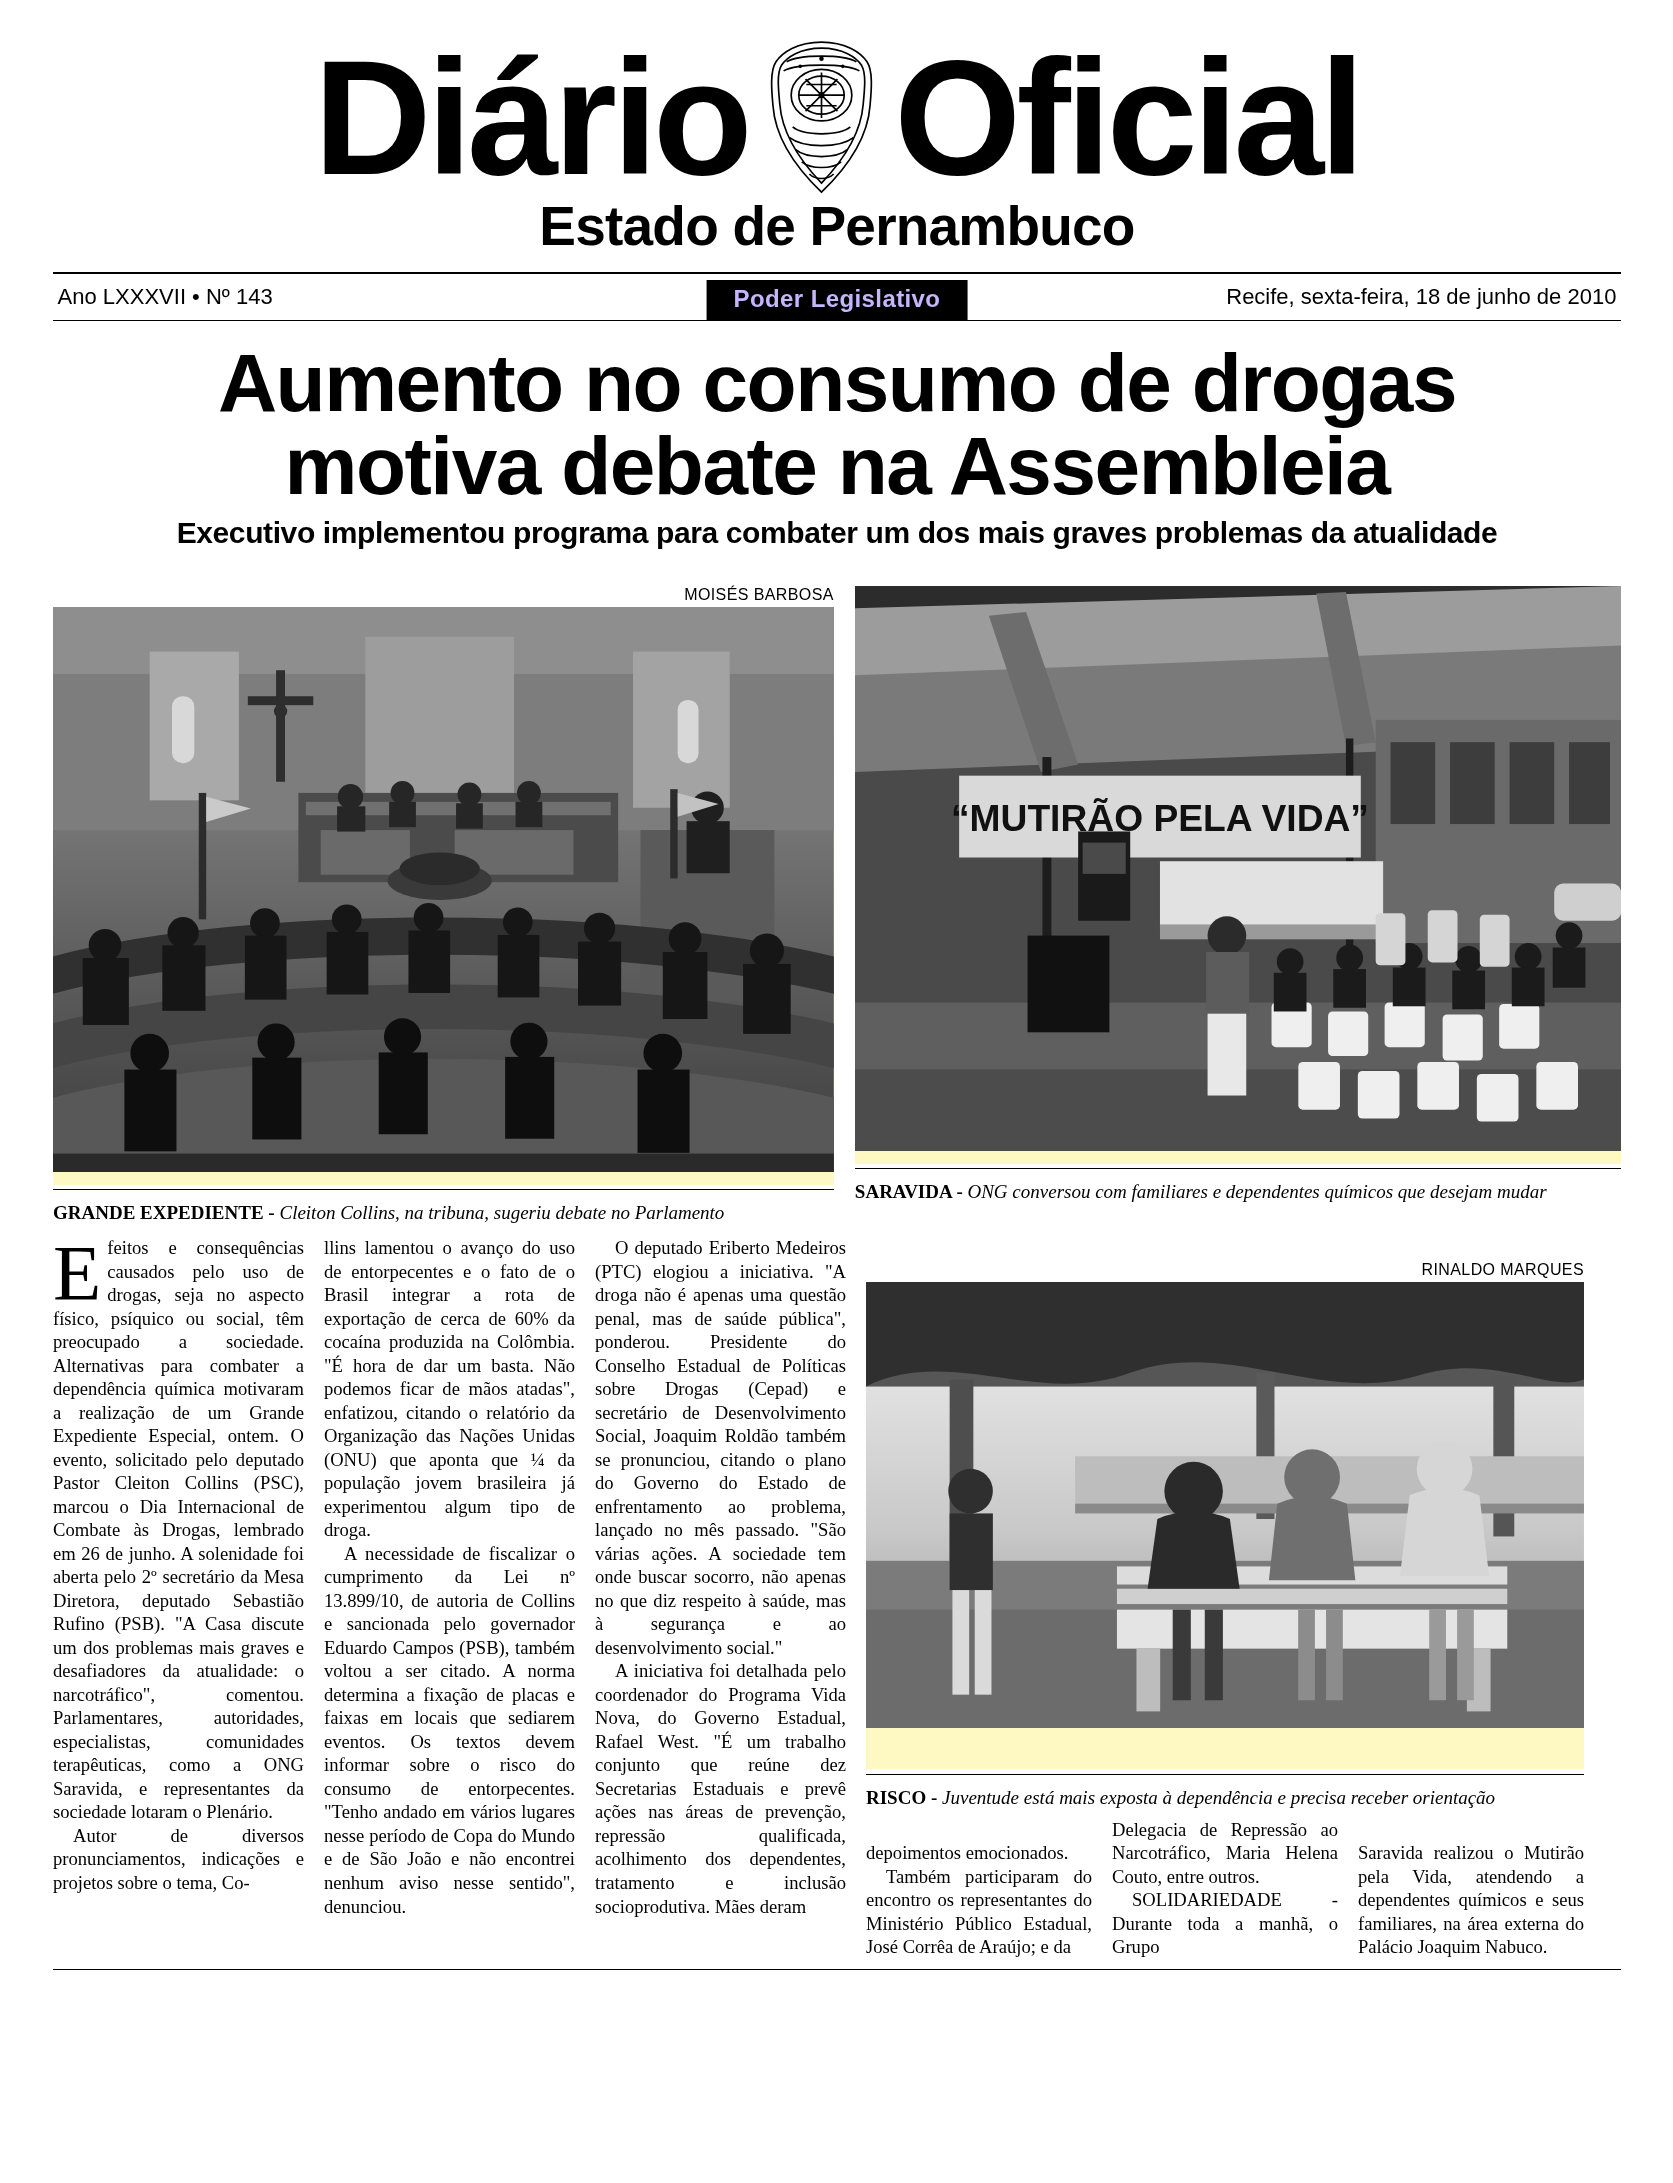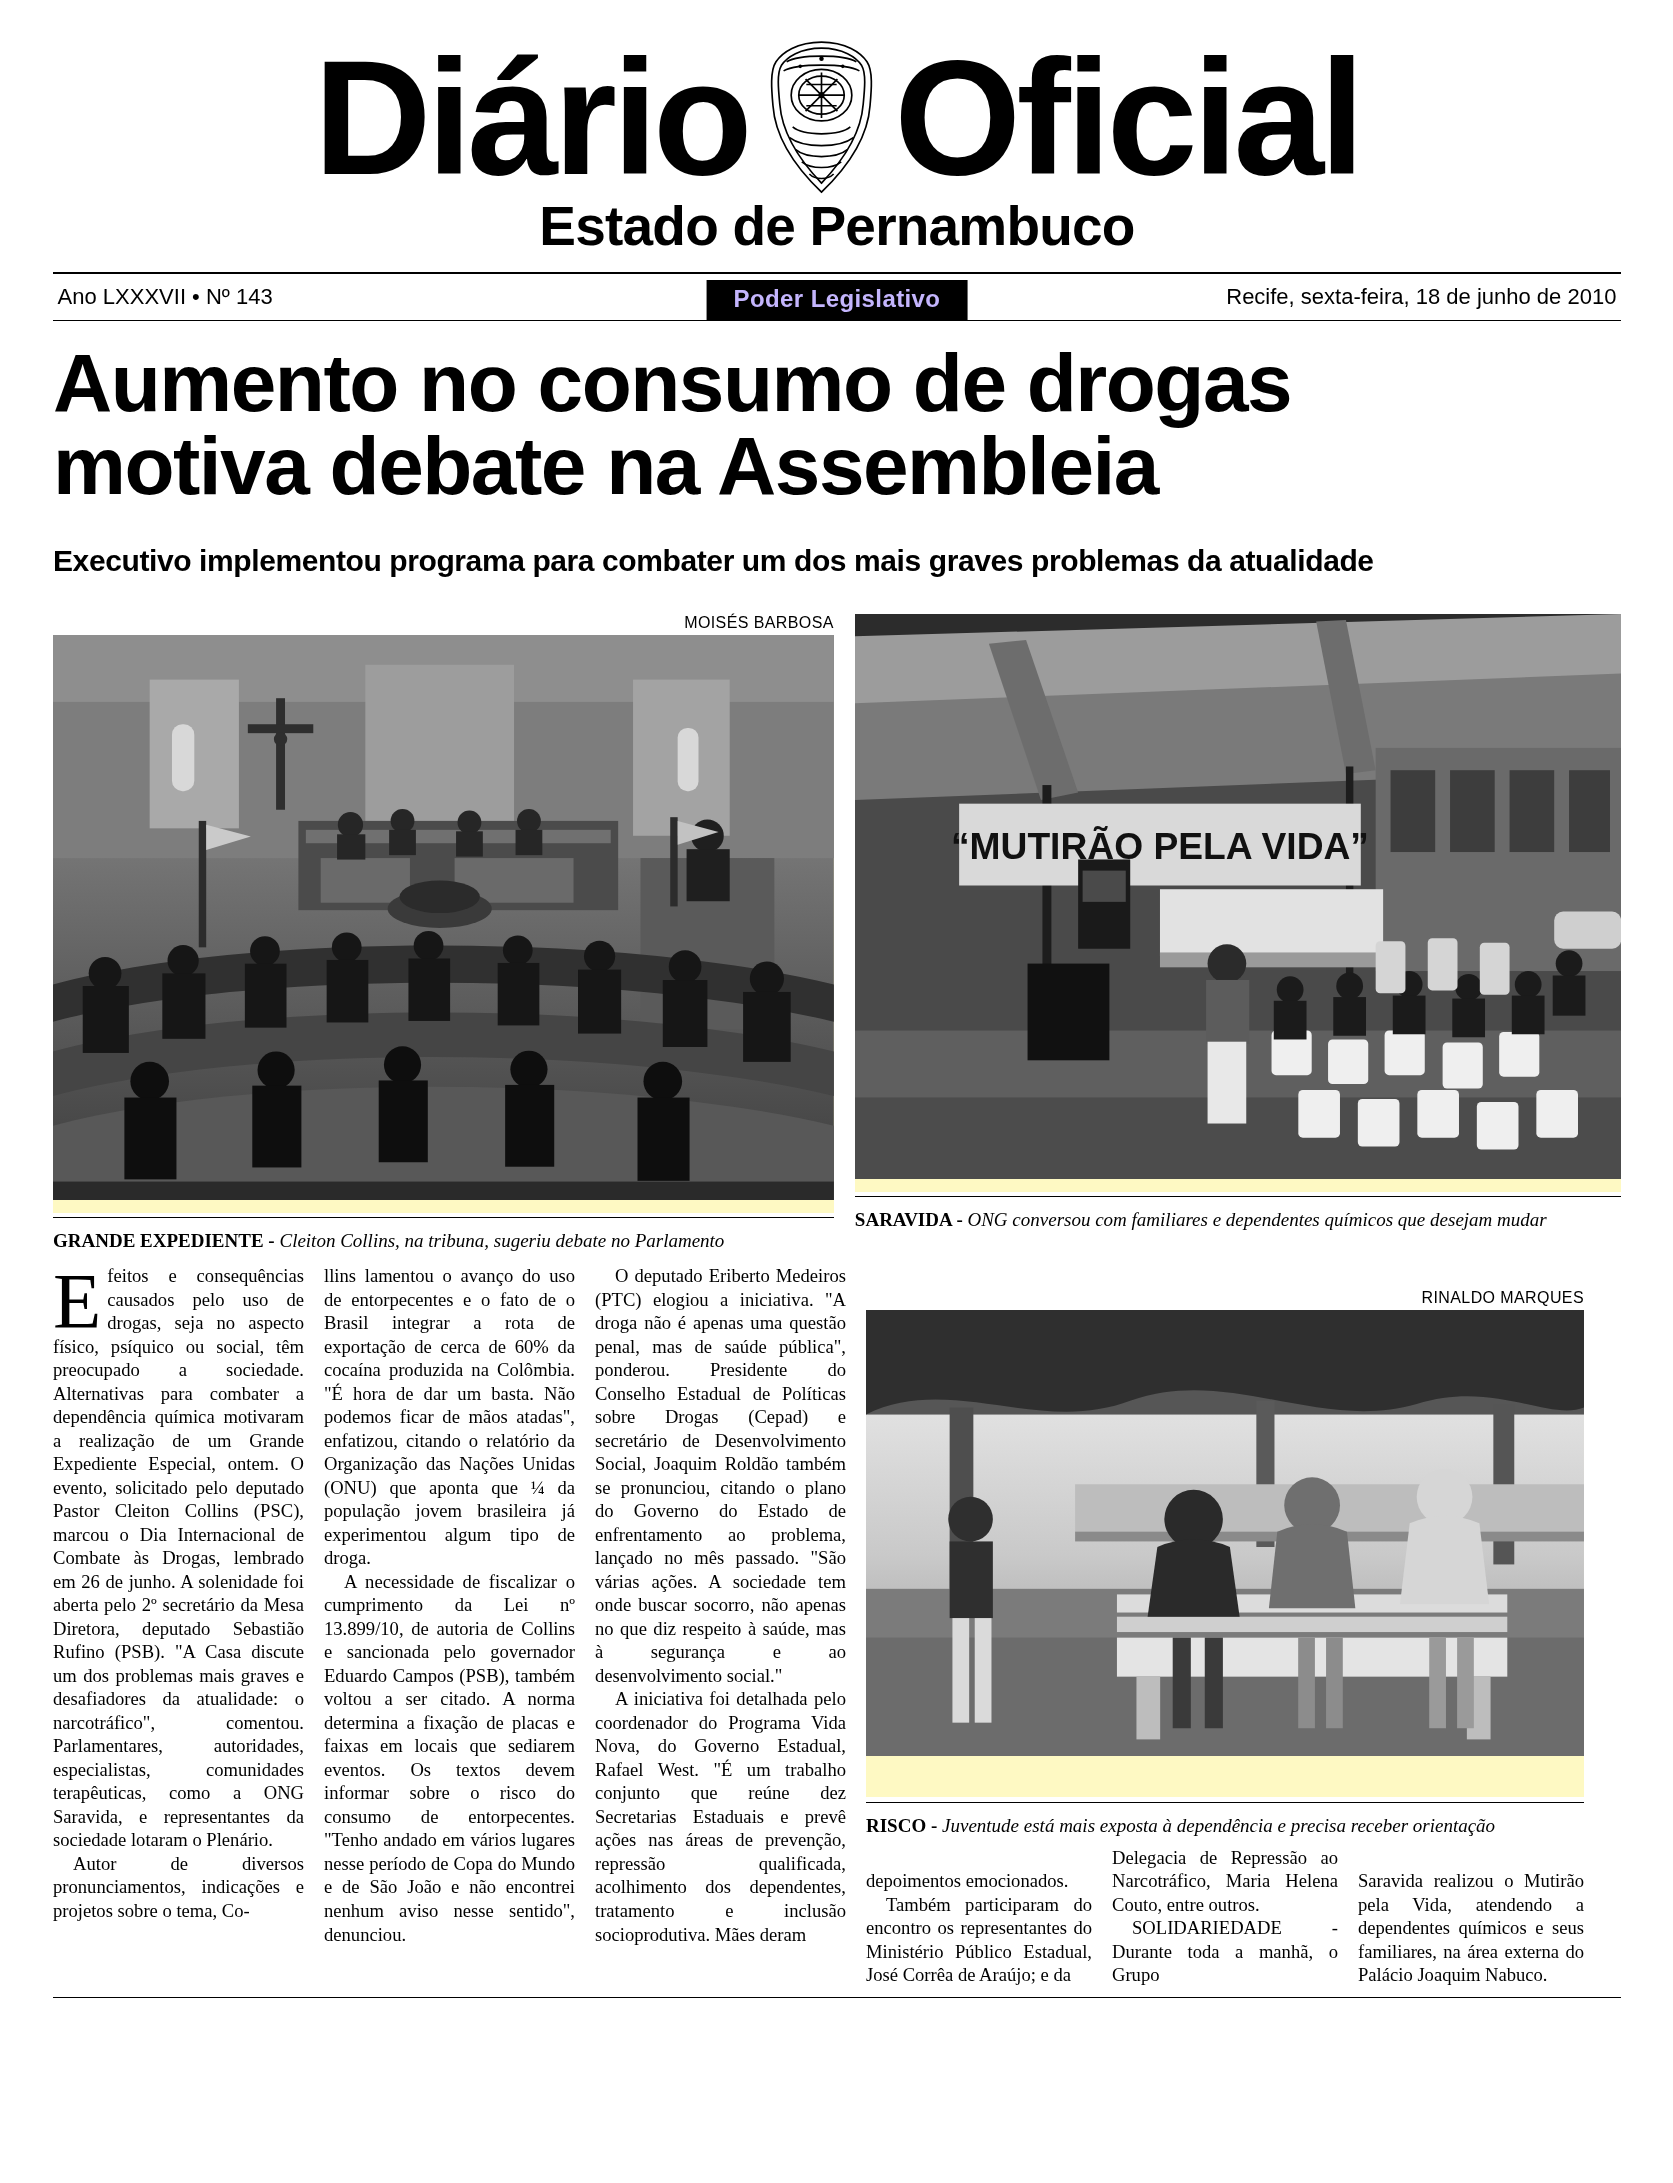--- a/index.html
+++ b/index.html
@@ -16,23 +16,23 @@
 
   
   .rule{border-top:2.3px solid #000;margin-top:13.7px;}
   .inforow{position:relative;height:46px;display:flex;align-items:center;justify-content:space-between;font-family:"Liberation Sans",sans-serif;font-size:22px;}
   .inforow .ano{padding-left:4.6px;}
   .inforow .date{padding-right:4.6px;}
   .badge{position:absolute;left:50%;top:6px;transform:translateX(-50%);background:#000;color:#c4b5fd;font-family:"Liberation Sans",sans-serif;font-weight:bold;font-size:24px;padding:5.3px 27px 6.8px 27px;letter-spacing:0.4px;}
   .rule2{border-top:1.5px solid #000;}
 
   
-  .headline{font-family:"Liberation Sans",sans-serif;font-weight:bold;font-size:82px;line-height:1.02;letter-spacing:-1.5px;margin-top:20px;}
+  .headline{font-family:"Liberation Sans",sans-serif;font-weight:bold;font-size:82px;line-height:1.02;text-align:center;letter-spacing:-1.5px;margin-top:20px;}
   .headline .l2{display:block;}
-  .subhead{font-family:"Liberation Sans",sans-serif;font-weight:bold;font-size:30px;text-align:left;margin-top:36px;letter-spacing:-0.4px;}
+  .subhead{font-family:"Liberation Sans",sans-serif;font-weight:bold;font-size:30px;text-align:center;margin-top:8px;letter-spacing:-0.4px;}
 
   
   .photos{display:flex;gap:21px;margin-top:10.6px;align-items:flex-start;}
   .photo-col-left{width:798px;}
   .photo-col-right{width:783px;}
   .credit{font-family:"Liberation Sans",sans-serif;font-size:16px;text-align:right;letter-spacing:0.4px;margin-bottom:3px;margin-top:25px;}
   .ph{position:relative;overflow:hidden;background:#fef9c3;}
   .ph.left{height:578px;}
   .ph.right{height:578px;}
   .caption{font-size:19px;margin-top:6.8px;line-height:1.15;}

